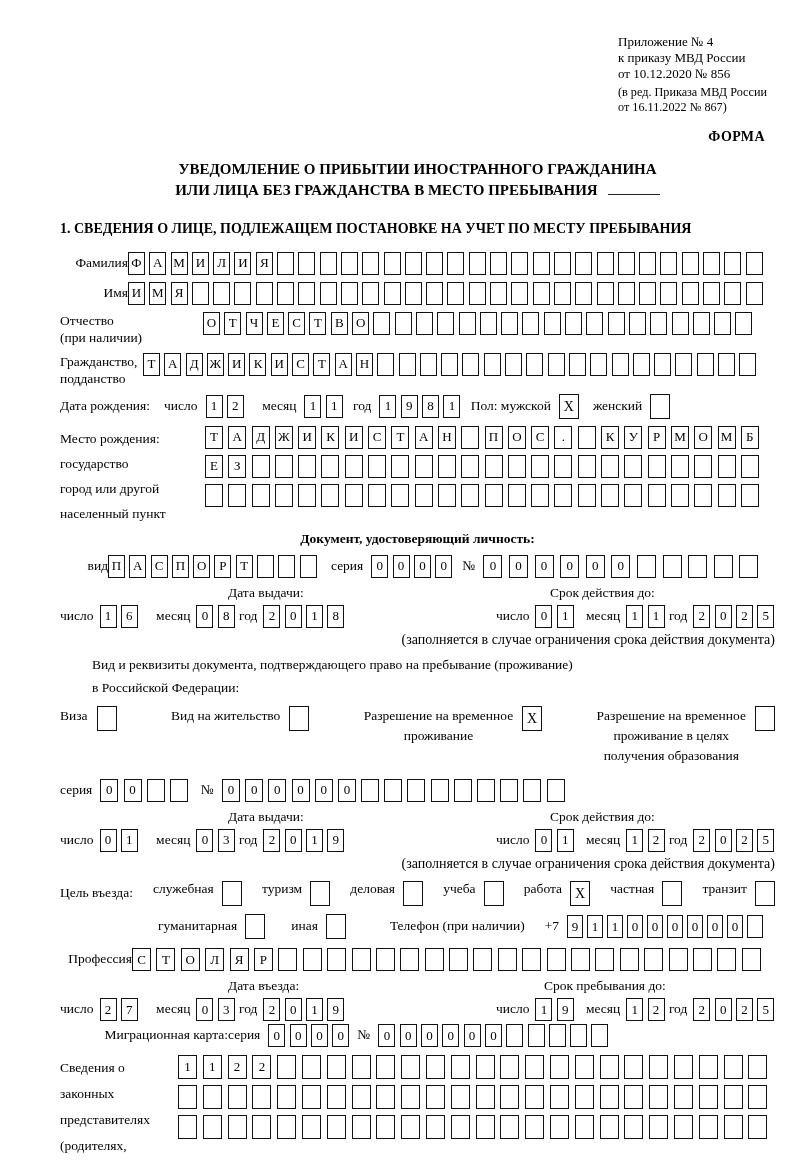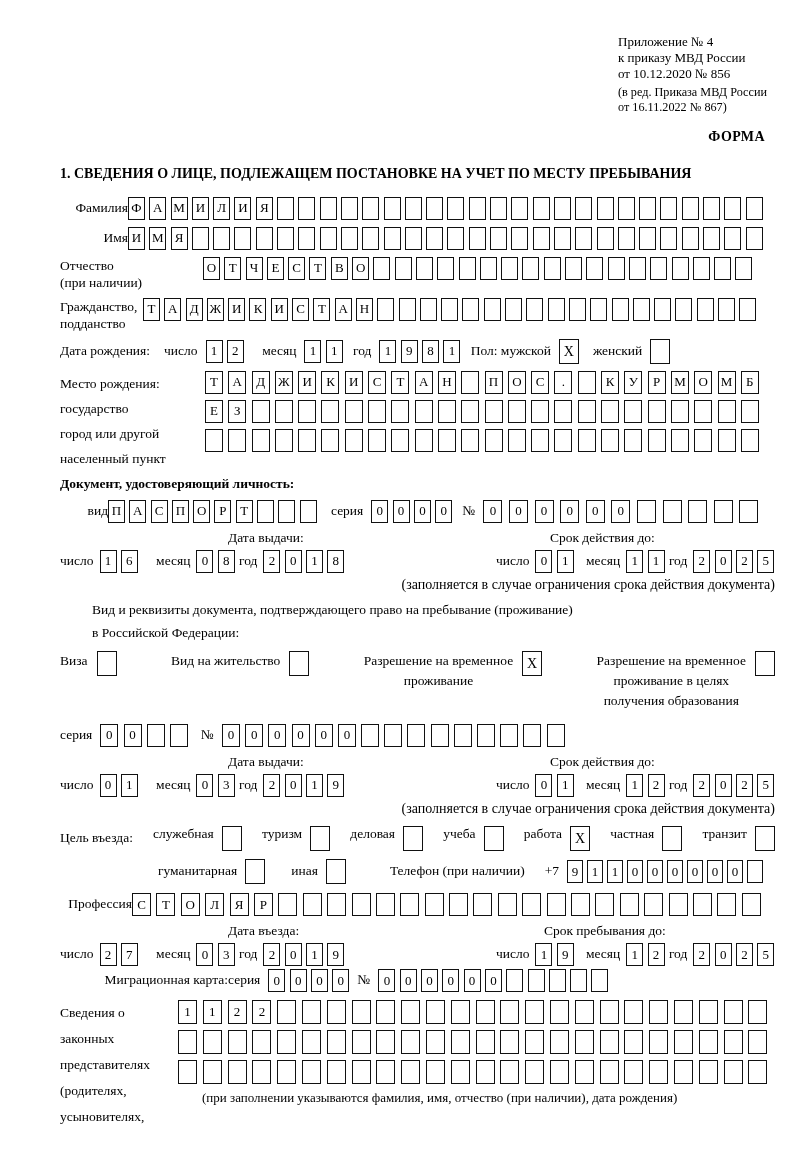--- a/index.html
+++ b/index.html
@@ -58,21 +58,21 @@
   .purposerow .opt .cb{margin-left:8px;}
   .purpose2{display:flex;align-items:center;margin:0 0 9px 98px;}
   .purpose2 .cb{margin:0 26px 0 8px;}
   .phone-lbl{margin:0 20px 0 18px;}
   .phone-pref{margin-right:8px;}
   
   .mlblock{display:flex;align-items:flex-start;margin-bottom:5px;}
   .mlabels{flex:none;line-height:26px;}
   .w-bp{width:145px;} .w-rep{width:118px;}
   .mstrips .cells{display:flex;margin-bottom:6px;}
-  .dochead{font-weight:bold;margin:2px 0 7px 0;}
+  .dochead{text-align:center;font-weight:bold;margin:2px 0 7px 0;}
   .migrow{display:flex;align-items:center;margin:3px 0 8px 0;}
   .repnote{font-size:13px;margin:6px 0 0 142px;}
   .slbl{margin:0 8px 0 0;}
 </style>
 </head>
 <body>
 
 <div class="page">
 
   <div class="appendix">
@@ -80,20 +80,24 @@
     <div>к приказу МВД России</div>
     <div>от 10.12.2020 № 856</div>
     <div class="amend">
       <div>(в ред. Приказа МВД России</div>
       <div>от 16.11.2022 № 867)</div>
     </div>
   </div>
 
   <div class="forma">ФОРМА</div>
 
+  <div class="title">
+    <div>УВЕДОМЛЕНИЕ О ПРИБЫТИИ ИНОСТРАННОГО ГРАЖДАНИНА</div>
+    <div><span>ИЛИ ЛИЦА БЕЗ ГРАЖДАНСТВА В МЕСТО ПРЕБЫВАНИЯ</span><span class="blank-line"></span></div>
+  </div>
 
   <div class="sec1">1. СВЕДЕНИЯ О ЛИЦЕ, ПОДЛЕЖАЩЕМ ПОСТАНОВКЕ НА УЧЕТ ПО МЕСТУ ПРЕБЫВАНИЯ</div>
 
   <div class="row">
     <span class="lbl w-sur">Фамилия</span>
     <span class="cells">
         <span class="cell">Ф</span>
         <span class="cell">А</span>
         <span class="cell">М</span>
         <span class="cell">И</span>
@@ -776,17 +780,16 @@
           <span class="cell"></span>
           <span class="cell"></span>
           <span class="cell"></span>
           <span class="cell"></span>
           <span class="cell"></span>
           <span class="cell"></span>
           <span class="cell"></span>
           <span class="cell"></span>
           <span class="cell"></span>
         </span>
-      <div class="repnote" style="margin-left:24px;">(при заполнении указываются фамилия, имя, отчество (при наличии), дата рождения)</div>
     </div>
   </div>
 
 </div>
 
 </body></html>

